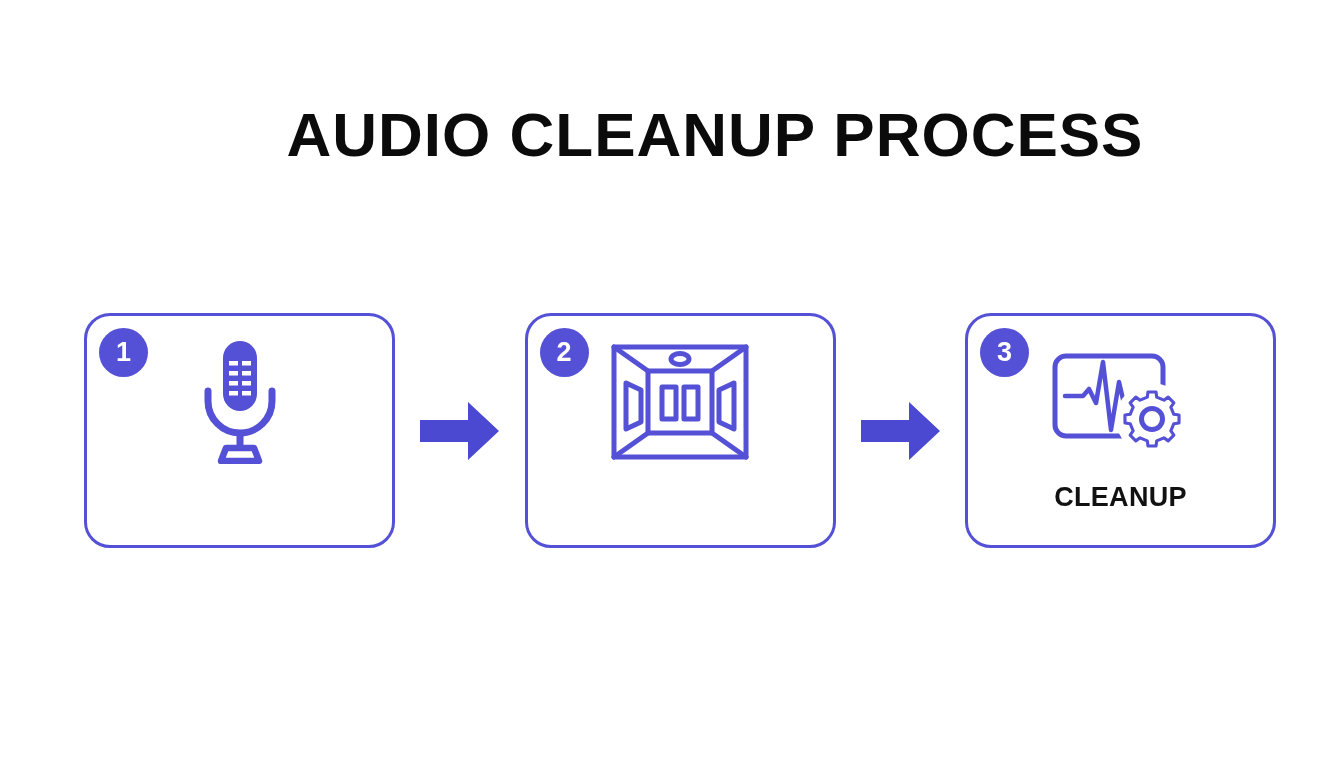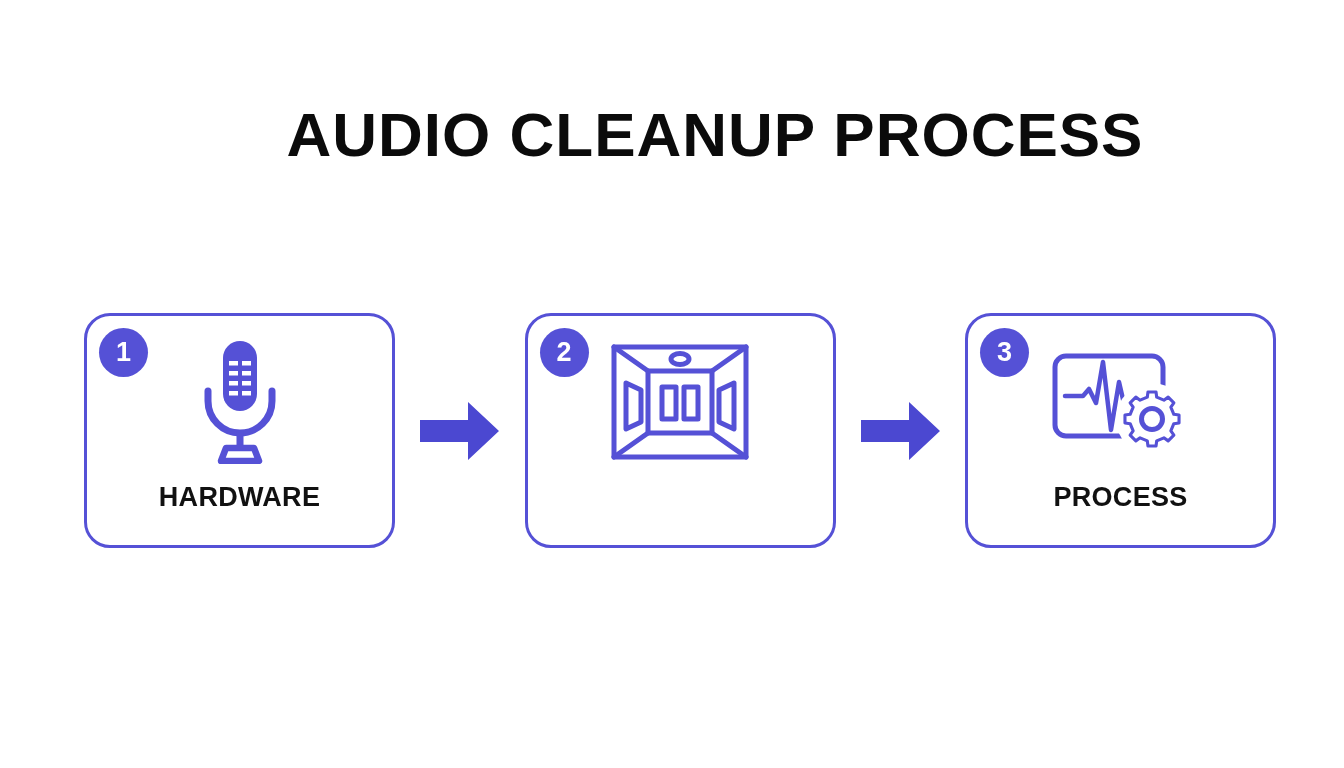--- a/index.html
+++ b/index.html
@@ -133,21 +133,20 @@
         <rect x="50" y="52" width="9" height="4.5" fill="#ffffff"></rect>
 
         <path d="M16 52 v10 a32 32 0 0 0 64 0 v-10" fill="none" stroke="#5551d6" stroke-width="7" stroke-linecap="round"></path>
 
         <rect x="44.5" y="92" width="7" height="15" fill="#5551d6"></rect>
 
         <path d="M29 122 l5 -13 h28 l5 13 z" fill="none" stroke="#5551d6" stroke-width="6.5" stroke-linejoin="round"></path>
       </svg>
     </div>
 
-    <div class="step-label">HARDWARE</div>
   </div>
 
   <div class="flow-arrow">
     <svg width="83" height="62" viewBox="0 0 83 62" aria-hidden="true">
       <path d="M2 20 H50 V2 L81 31 L50 60 V42 H2 Z" fill="#4b48d1"></path>
     </svg>
   </div>
 
   <div class="step-card">
     <div class="step-badge">2</div>
@@ -208,16 +207,16 @@
               L -19.2 45 L -26.1 49.9 L -35.3 40.7 L -30.4 33.8
               L -35.2 22.2 L -43.6 21.1 L -43.6 8.1 L -35.2 7
               L -30.4 -4.6 L -35.3 -11.5 L -26.1 -20.7 L -19.2 -15.8
               L -7.6 -20.6 Z" transform="scale(0.62) translate(0,-14.6)"></path>
             <circle cx="0" cy="0" r="10.5"></circle>
           </g>
         </g>
       </svg>
     </div>
 
-    <div class="step-label">PROCESS</div>
+    <div class="step-label">CLEANUP</div>
   </div>
 
 </div>
 
 </body></html>

